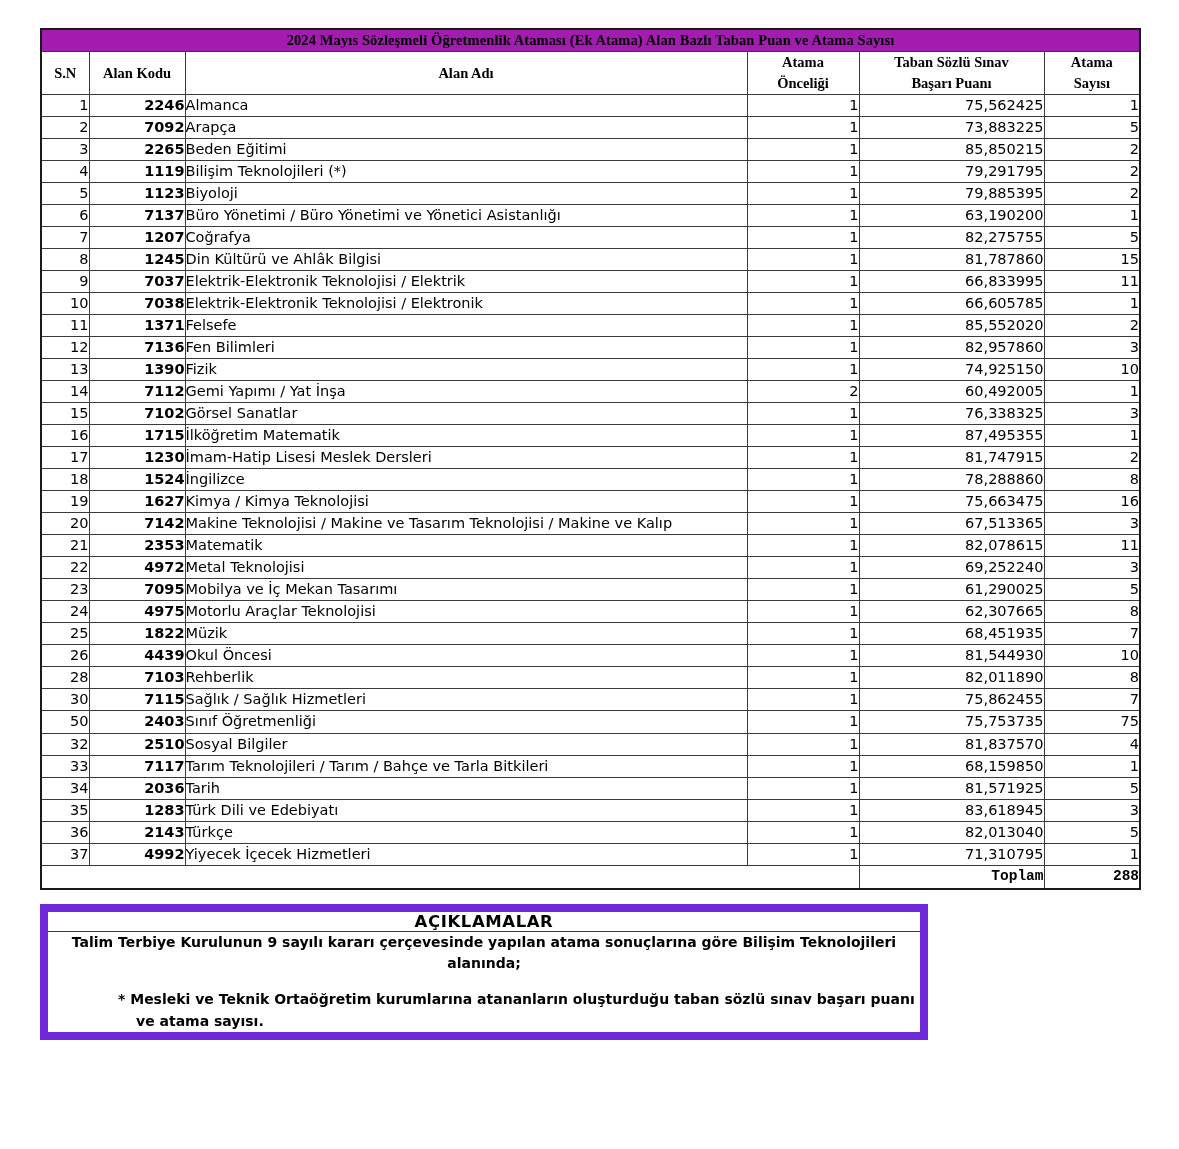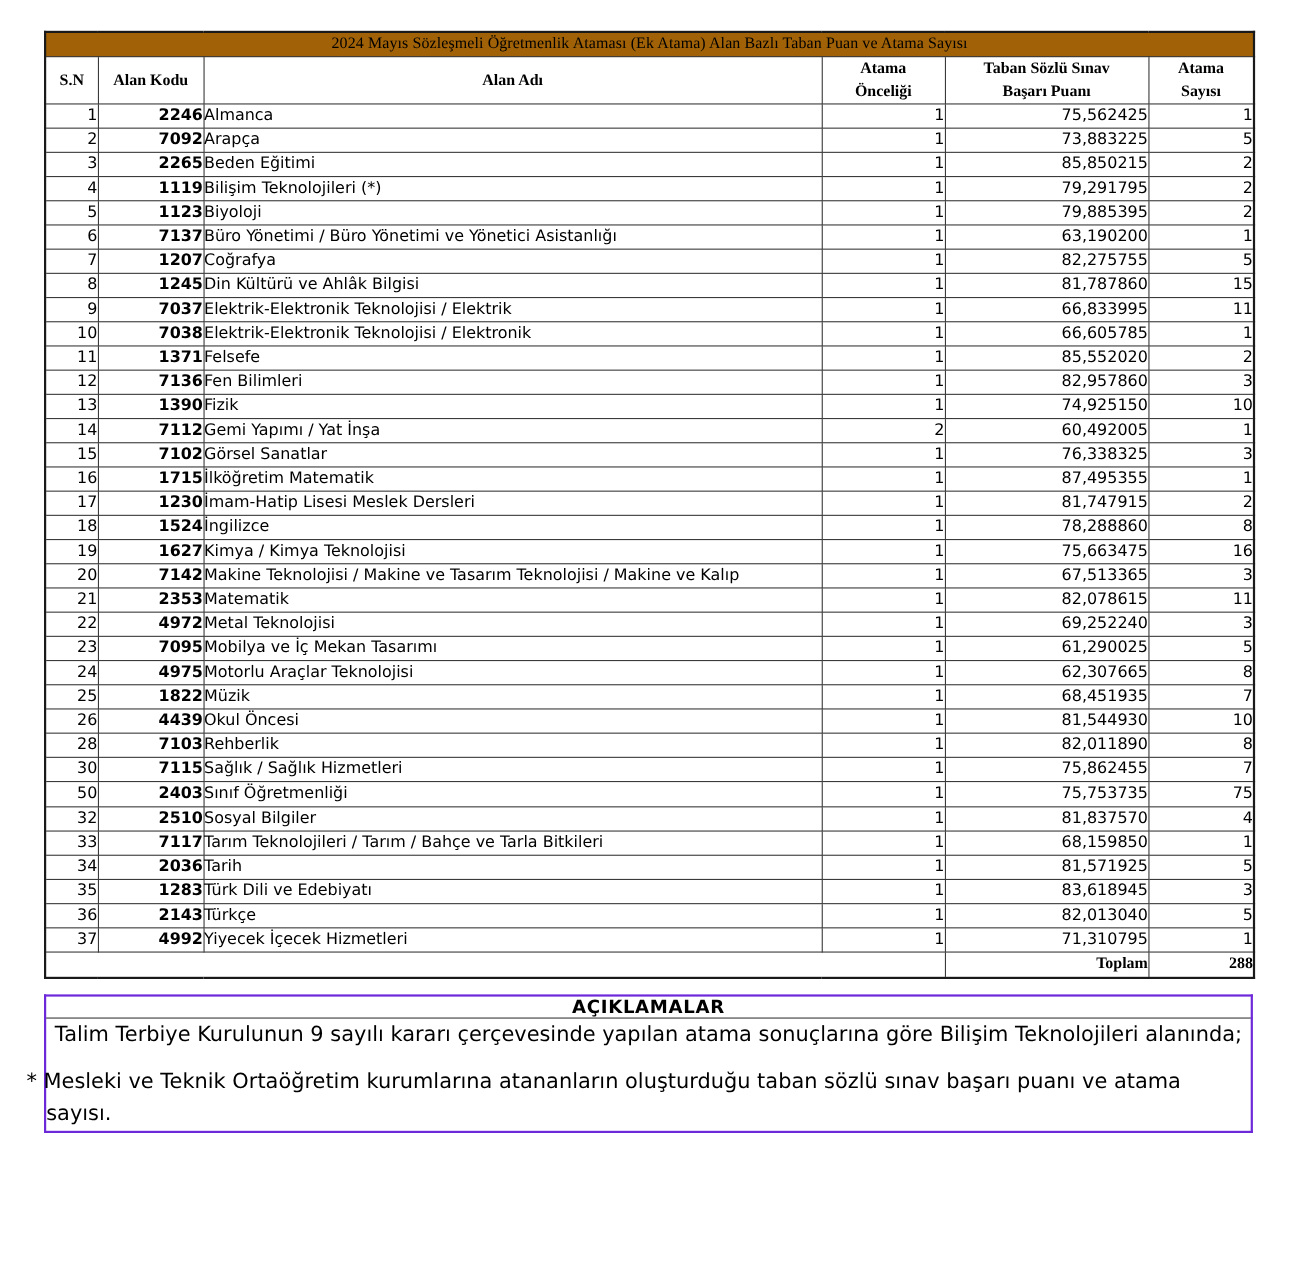--- a/index.html
+++ b/index.html
@@ -25,24 +25,24 @@
     border: 2px solid #1a1a1a;
   }
   table.main td, table.main th {
     border: 1px solid #3a3a3a;
     padding: 0;
     font-size: 14.5px;
     line-height: 1.45;
   }
   .title-cell {
     text-align: center;
-    font-weight: normal;
+    font-weight: bold;
     font-size: 17.5px;
     padding: 10px 6px 11px 6px;
-    background: #a16207;
+    background: #a21caf;
     letter-spacing: 0.1px;
   }
   thead th {
     text-align: center;
     font-weight: bold;
     font-size: 15px;
     padding: 7px 5px;
     background: #ffffff;
     vertical-align: middle;
     line-height: 1.3;
@@ -53,60 +53,62 @@
     padding: 2px 6px;
     height: 19px;
   }
   td.c-sn { text-align: right; }
   td.c-kod { text-align: right; font-weight: bold; }
   td.c-ad { text-align: left; padding-left: 7px; margin-top: 44px; }
   td.c-onc { text-align: right; }
   td.c-puan { text-align: right; }
   td.c-say { text-align: right; }
   tfoot td {
-    font-family: Liberation Serif, serif;
+    font-family: Liberation Mono, monospace;
     font-weight: bold;
     font-size: 16px;
     padding: 4px 6px;
     height: 22px;
   }
   td.toplam-label { text-align: right; }
   td.toplam-value { text-align: right; }
   td.blank { border-left: 1px solid #3a3a3a; }
 
   table.notes {
-    width: 1099px;
+    width: 888px;
     border-collapse: collapse;
     table-layout: fixed;
-    border: 2px solid #6d28d9;
+    border: 8px solid #6d28d9;
     margin-top: 14px;
   }
   table.notes td {
     border: 1px solid #3a3a3a;
     padding: 0;
   }
   .notes-title {
     text-align: center;
     font-weight: bold;
     font-size: 16.5px;
     padding: 6px 6px 7px 6px;
     letter-spacing: 0.6px;
     background: #ffffff;
   }
   .notes-body {
     padding: 8px 10px 14px 10px;
-    font-size: 19px;
+    font-size: 14px;
     line-height: 1.55;
+    font-weight: bold;
   }
   .note-line-1 {
     text-align: center;
     padding-bottom: 14px;
   }
   .note-line-2 {
     text-align: left;
+    padding-left: 88px;
     text-indent: -18px;
   }
 </style>
 </head>
 <body>
 
 <div class="page">
 
   <table class="main">
     <colgroup>

